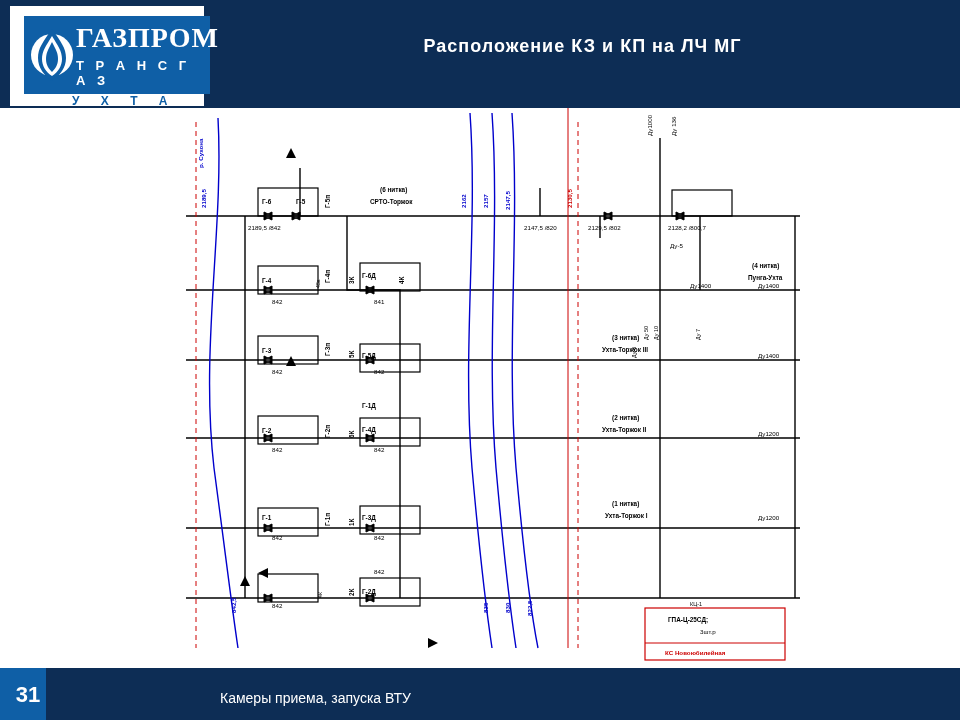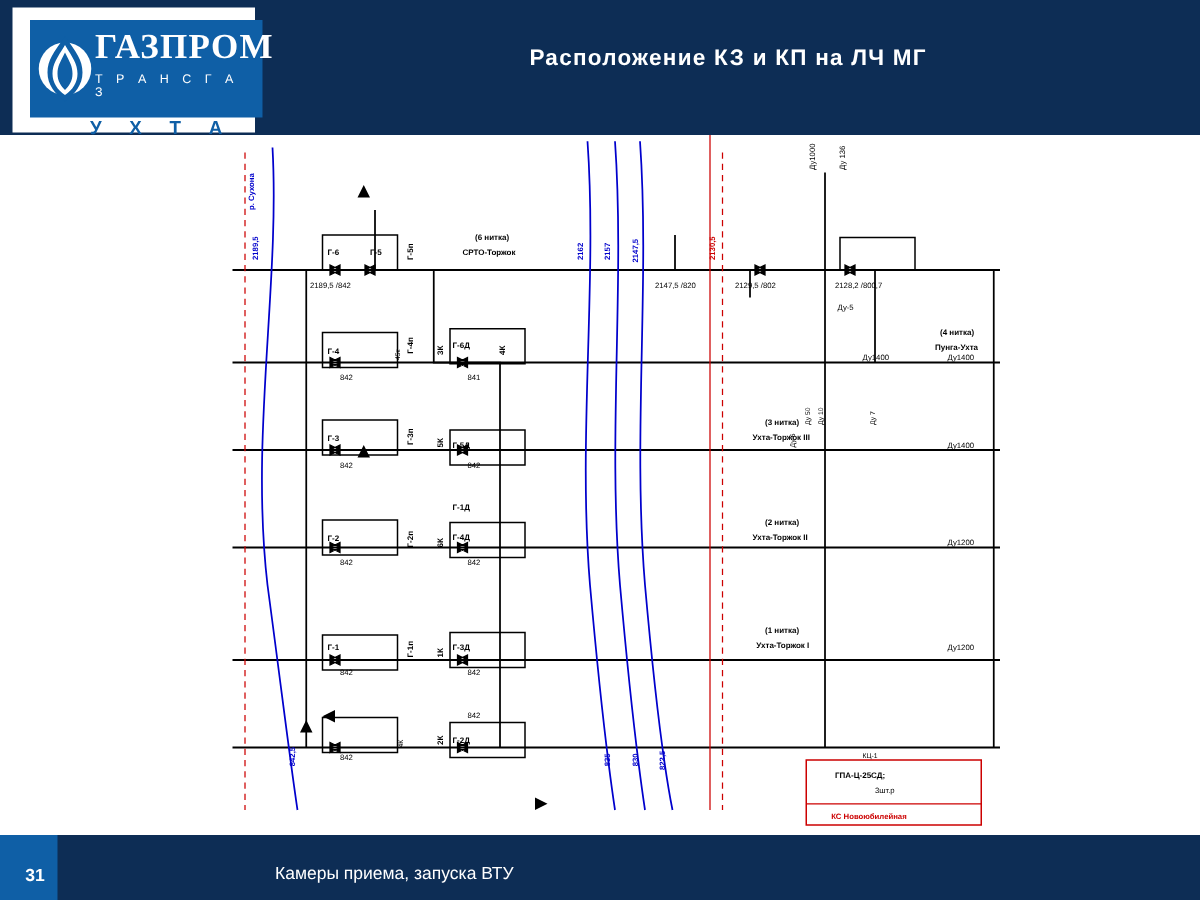--- a/index.html
+++ b/index.html
@@ -26,43 +26,43 @@
   .logo-flame{
     position:absolute;left:20px;top:14px;width:44px;height:70px;
   }
   .logo-word{
     position:absolute;left:66px;top:16px;
     color:#ffffff;font-weight:bold;font-size:28px;letter-spacing:1px;
     font-family:Liberation Serif, serif;
   }
   .logo-sub{
     position:absolute;left:66px;top:52px;
-    color:#ffffff;font-weight:normal;font-size:10px;letter-spacing:4px;
+    color:#ffffff;font-weight:bold;font-size:13px;letter-spacing:4px;
   }
   .logo-ukhta{
     position:absolute;left:62px;top:88px;
-    color:#0f5fa6;font-weight:bold;font-size:15px;letter-spacing:9px;
+    color:#0f5fa6;font-weight:bold;font-size:12px;letter-spacing:9px;
   }
   .title{
     position:absolute;left:215px;top:36px;width:735px;
     color:#ffffff;font-size:18px;font-weight:bold;text-align:center;
     letter-spacing:1px;
   }
 
   
   .footer{
     position:absolute;left:0;bottom:0;width:960px;height:52px;
     background:#0d2d55;
   }
   .footer-left{
     position:absolute;left:0;bottom:0;width:46px;height:52px;background:#0f5fa6;
   }
   .page-num{
     position:absolute;left:0;bottom:12px;width:56px;text-align:center;
-    color:#ffffff;font-size:14px;font-weight:bold;
+    color:#ffffff;font-size:22px;font-weight:bold;
   }
   .footer-text{
     position:absolute;left:220px;bottom:14px;
     color:#ffffff;font-size:14px;
   }
 
   
   .canvas{
     position:absolute;left:0;top:108px;width:960px;height:560px;background:#ffffff;
   }

